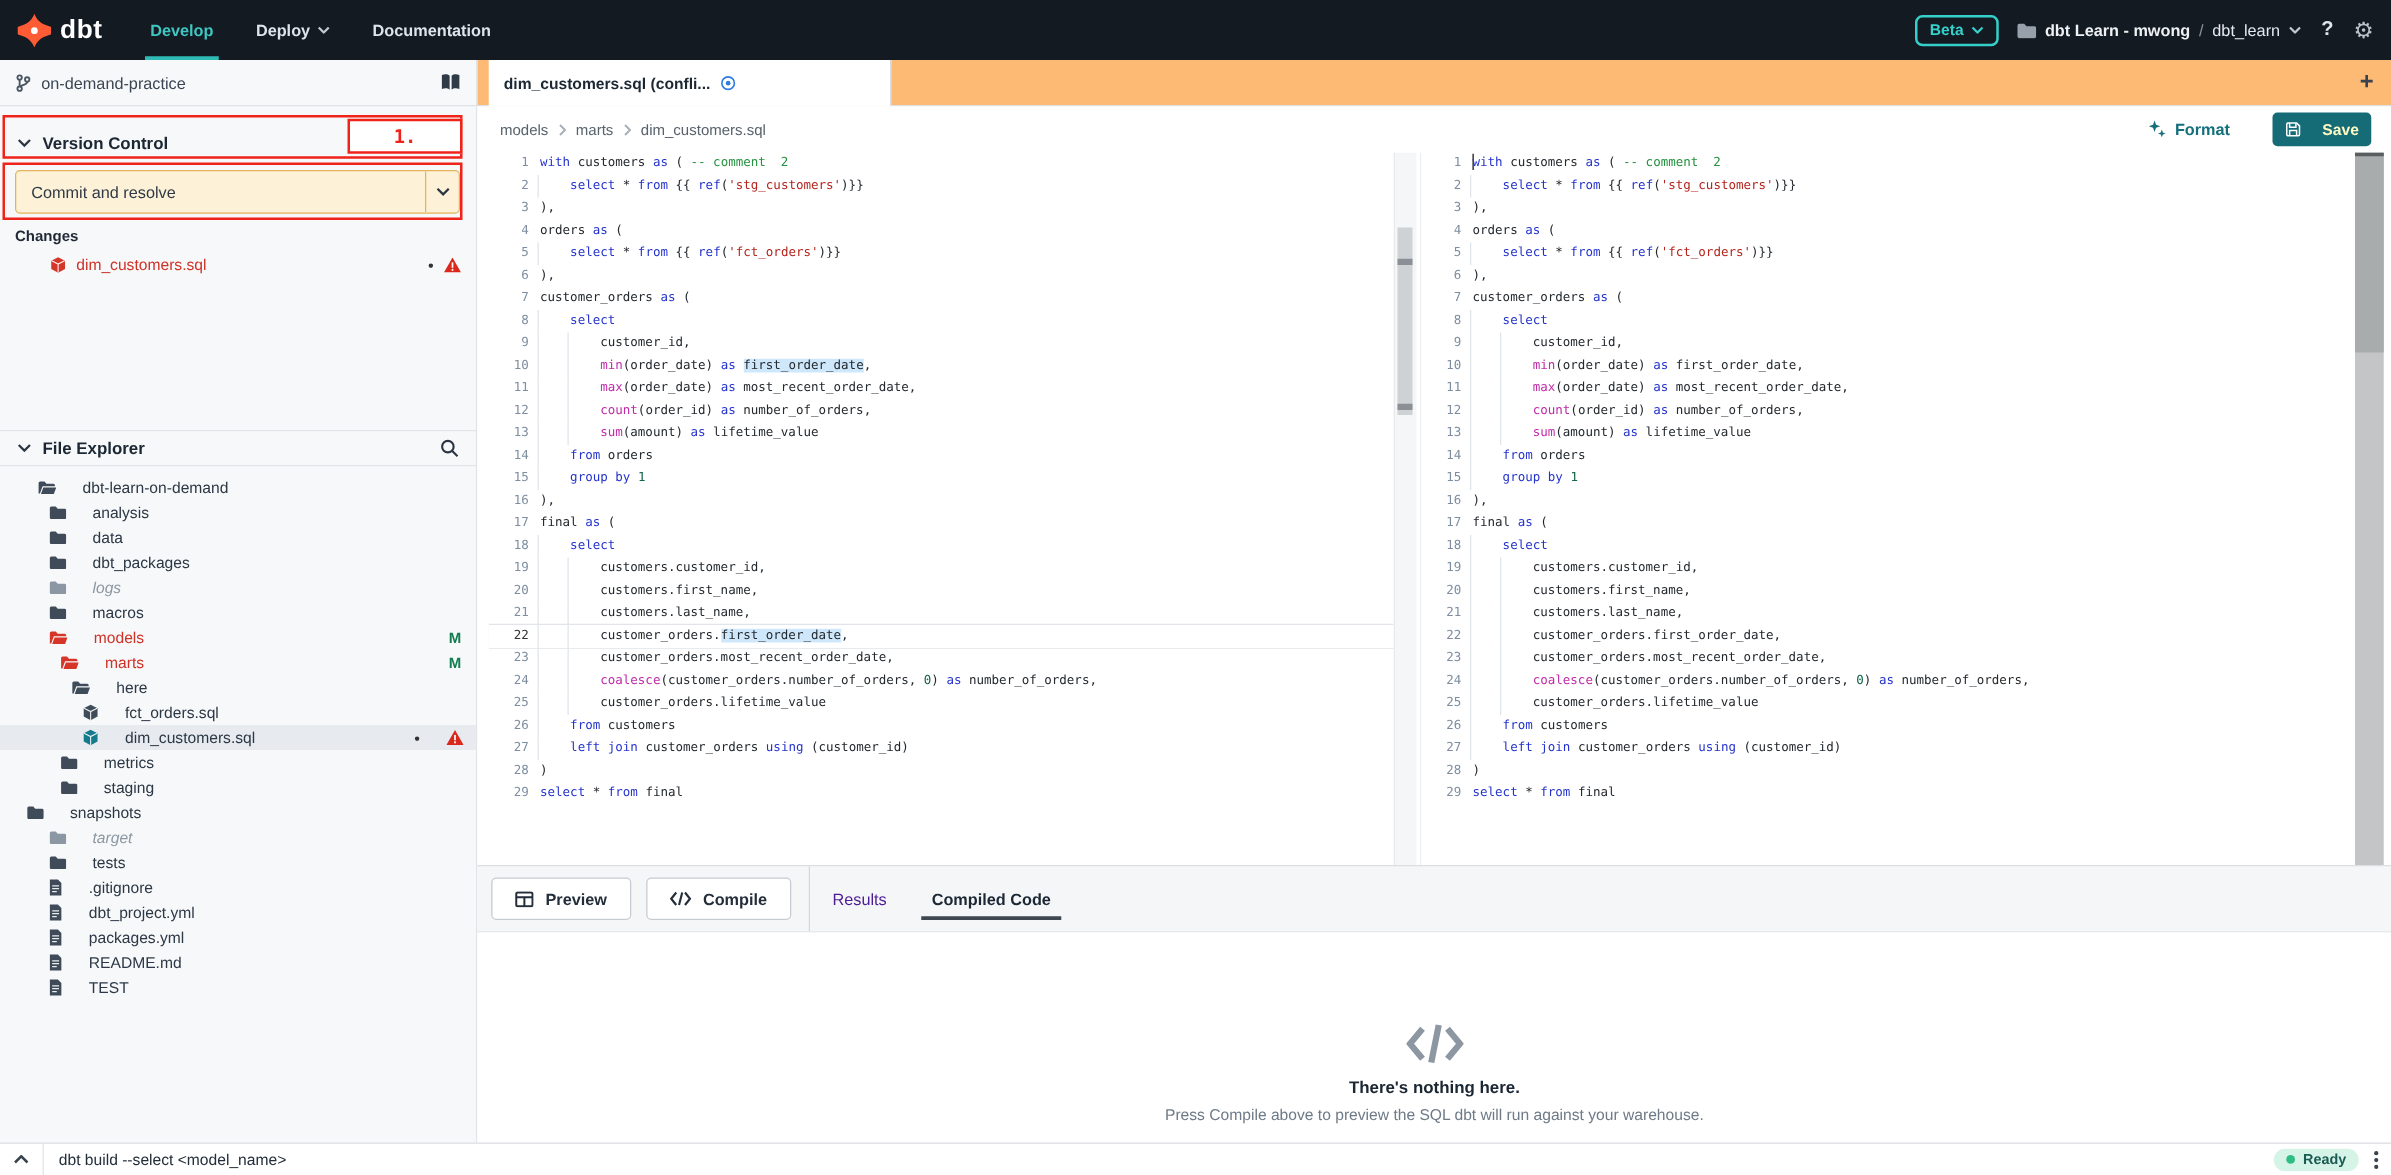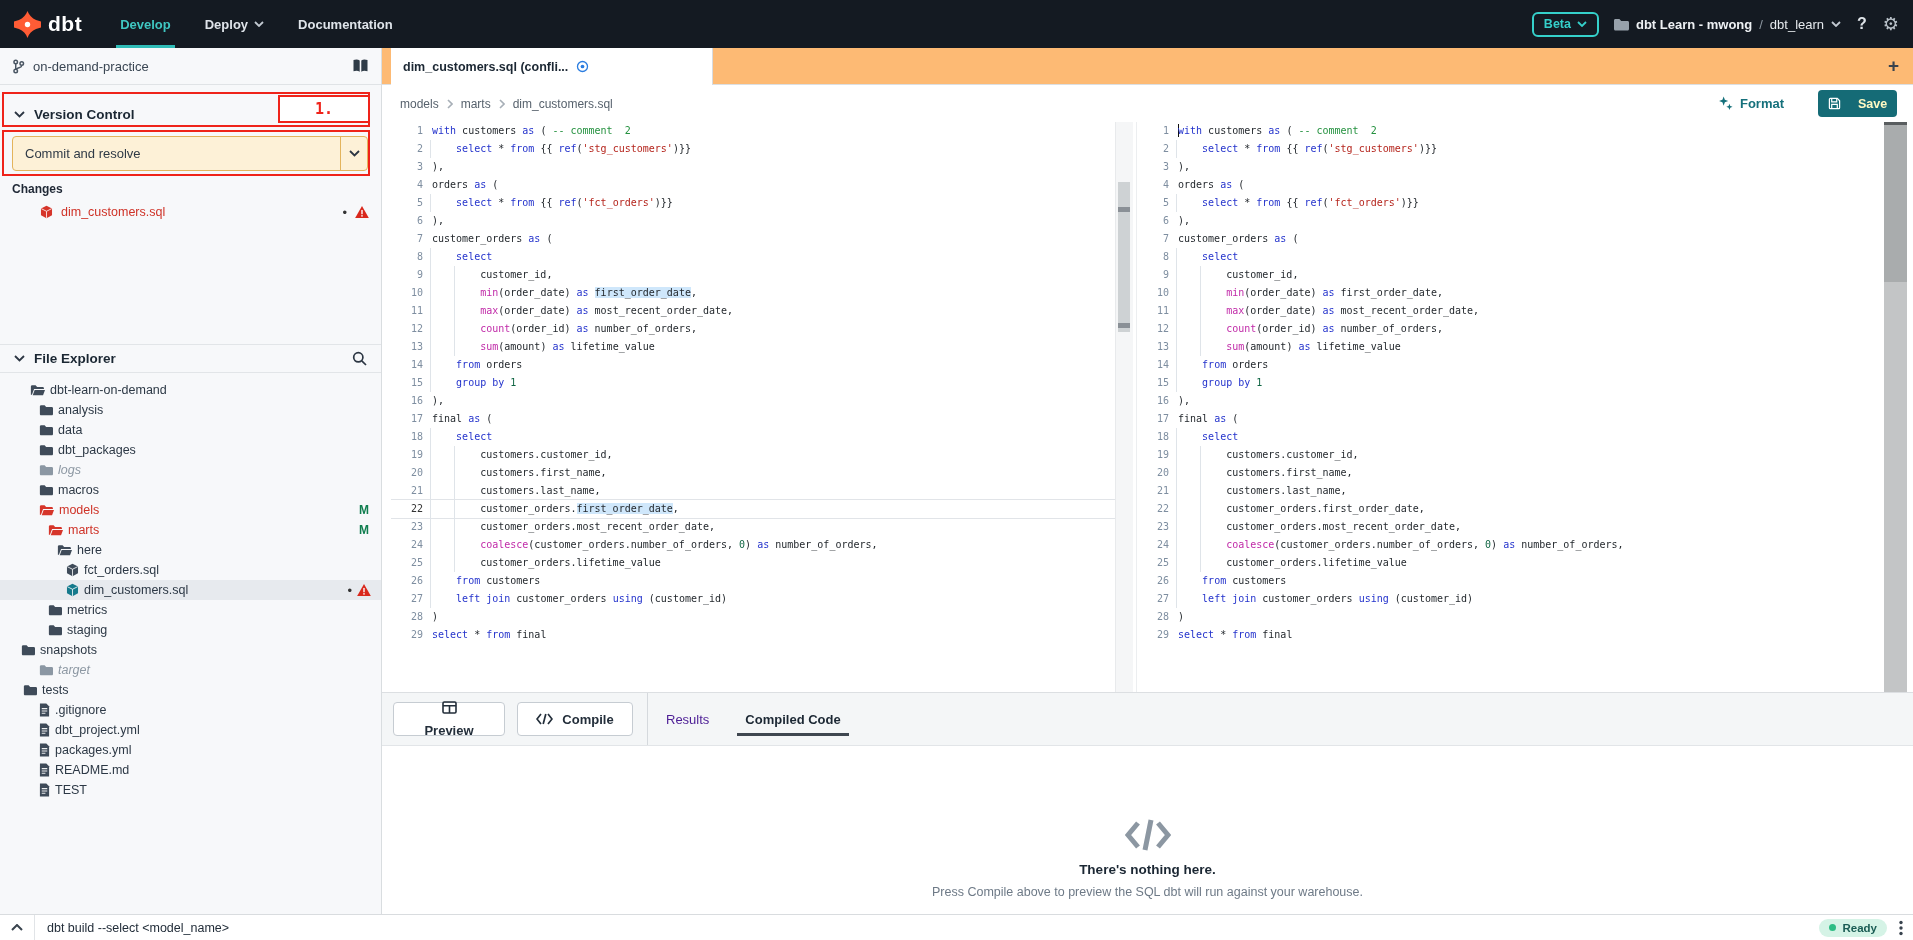--- a/index.html
+++ b/index.html
@@ -46,21 +46,21 @@
   #changes-list { position:absolute; left:0; top:152px; width:100%; }
   .change-row { height:24px; display:flex; align-items:center; gap:8px; padding:0 12px 0 40px;
     font-size:12.5px; color:#cf3227; cursor:pointer; }
   .change-row .grow { flex:1; }
   .dot-mark { color:#333; font-size:13px; }
   .fe-header { position:absolute; left:0; top:296px; width:100%; height:29px;
     border-top:1px solid #e2e5e8; border-bottom:1px solid #e2e5e8;
     display:flex; align-items:center; gap:9px; padding:0 14px; font-size:13.5px; font-weight:bold; color:#1b2733; cursor:pointer; }
   .fe-header .grow { flex:1; }
   #file-tree { position:absolute; left:0; top:332px; width:100%; }
-  .tree-row { height:20px; display:flex; align-items:center; gap:5px; padding-right:10px;
+  .tree-row { height:20px; display:flex; align-items:center; gap:21px; padding-right:10px;
     font-size:12.5px; color:#2c3845; cursor:pointer; }
   .tree-row .grow { flex:1; }
   .tree-row.selected { background:#e7eaee; }
   .tree-row.c-red { color:#cf3227; }
   .tree-row.c-muted { color:#8d98a3; font-style:italic; }
   .badge-m { color:#0f7d4e; font-weight:bold; font-size:12px; margin-right:2px; }
   .icn { display:inline-flex; flex:none; line-height:0; }
   .ic-folder { color:#3f4b59; } .c-red .ic-folder { color:#d6352a; } .c-muted .ic-folder { color:#8b97a3; }
   .ic-model { color:#3f4b59; } .ic-model.teal { color:#157a8c; } .ic-model.red { color:#d6352a; }
   .ic-file { color:#3f4b59; }
@@ -98,21 +98,21 @@
   #mid-strip { position:absolute; left:733px; top:0; bottom:0; width:18px; background:#f5f6f7; border-left:1px solid #e8eaec; }
   #mid-strip .thumb { position:absolute; left:2px; width:12px; top:60px; height:150px; background:#ced2d4; }
   #mid-strip .mark { position:absolute; left:2px; width:12px; height:5px; background:#8a9096; }
   #right-scroll { position:absolute; left:1502px; top:0; bottom:0; width:23px; background:#c3c5c6; cursor:pointer; }
   #right-scroll .thumb { position:absolute; left:0; right:0; top:0; height:160px; background:#a9acad; border-top:3px solid #595d5f; }
   
   #btoolbar { position:absolute; left:0; top:644px; right:0; height:54px; background:#f4f6f7;
     border-top:1px solid #dcdfe2; border-bottom:1px solid #e2e5e8; display:flex; align-items:center; }
   .panel-btn { display:flex; align-items:center; justify-content:center; gap:9px; height:34px;
     background:#fff; border:1px solid #c6ccd2; border-radius:4px; font-size:13px; font-weight:bold; color:#232e3a; cursor:pointer; }
-  #preview-btn { margin-left:11px; width:112px;flex-direction:column; }
+  #preview-btn { margin-left:11px; width:112px; }
   #compile-btn { margin-left:12px; width:116px; }
   .tb-divider { width:1px; height:100%; background:#d5d9dd; margin-left:14px; }
   .btab { position:relative; height:100%; display:flex; align-items:center; padding:0 18px;
     font-size:13px; color:#4c1d95; cursor:pointer; }
   .btab.active { color:#1b2733; font-weight:bold; }
   .btab.active::after { content:""; position:absolute; left:10px; right:10px; bottom:9px; height:3px; background:#3f4750; }
   #results-area { position:absolute; left:0; top:698px; right:0; bottom:0; background:#fff;
     display:flex; flex-direction:column; align-items:center; justify-content:flex-start; padding-top:72px; }
   .empty-title { font-size:13.5px; font-weight:bold; color:#1b2733; margin-top:10px; }
   .empty-sub { font-size:12.5px; color:#6e7a87; margin-top:8px; }
@@ -410,21 +410,21 @@
         </div>
         <div class="tree-row c-muted" style="padding-left: 39px;">
           <span class="icn ic-folder">
             <svg width="14" height="12" viewBox="0 0 16 13">
               <path fill="currentColor" d="M1 2.5C1 1.7 1.6 1 2.4 1h4l1.8 2h6.4c.8 0 1.4.7 1.4 1.5V11c0 .8-.6 1.5-1.4 1.5H2.4C1.6 12.5 1 11.8 1 11V2.5z"></path>
             </svg>
           </span>
           <span>target</span>
           <span class="grow"></span>
         </div>
-        <div class="tree-row" style="padding-left: 23px;">
+        <div class="tree-row" style="padding-left: 39px;">
           <span class="icn ic-folder">
             <svg width="14" height="12" viewBox="0 0 16 13">
               <path fill="currentColor" d="M1 2.5C1 1.7 1.6 1 2.4 1h4l1.8 2h6.4c.8 0 1.4.7 1.4 1.5V11c0 .8-.6 1.5-1.4 1.5H2.4C1.6 12.5 1 11.8 1 11V2.5z"></path>
             </svg>
           </span>
           <span>tests</span>
           <span class="grow"></span>
         </div>
         <div class="tree-row" style="padding-left: 39px;">
           <span class="icn ic-file">

